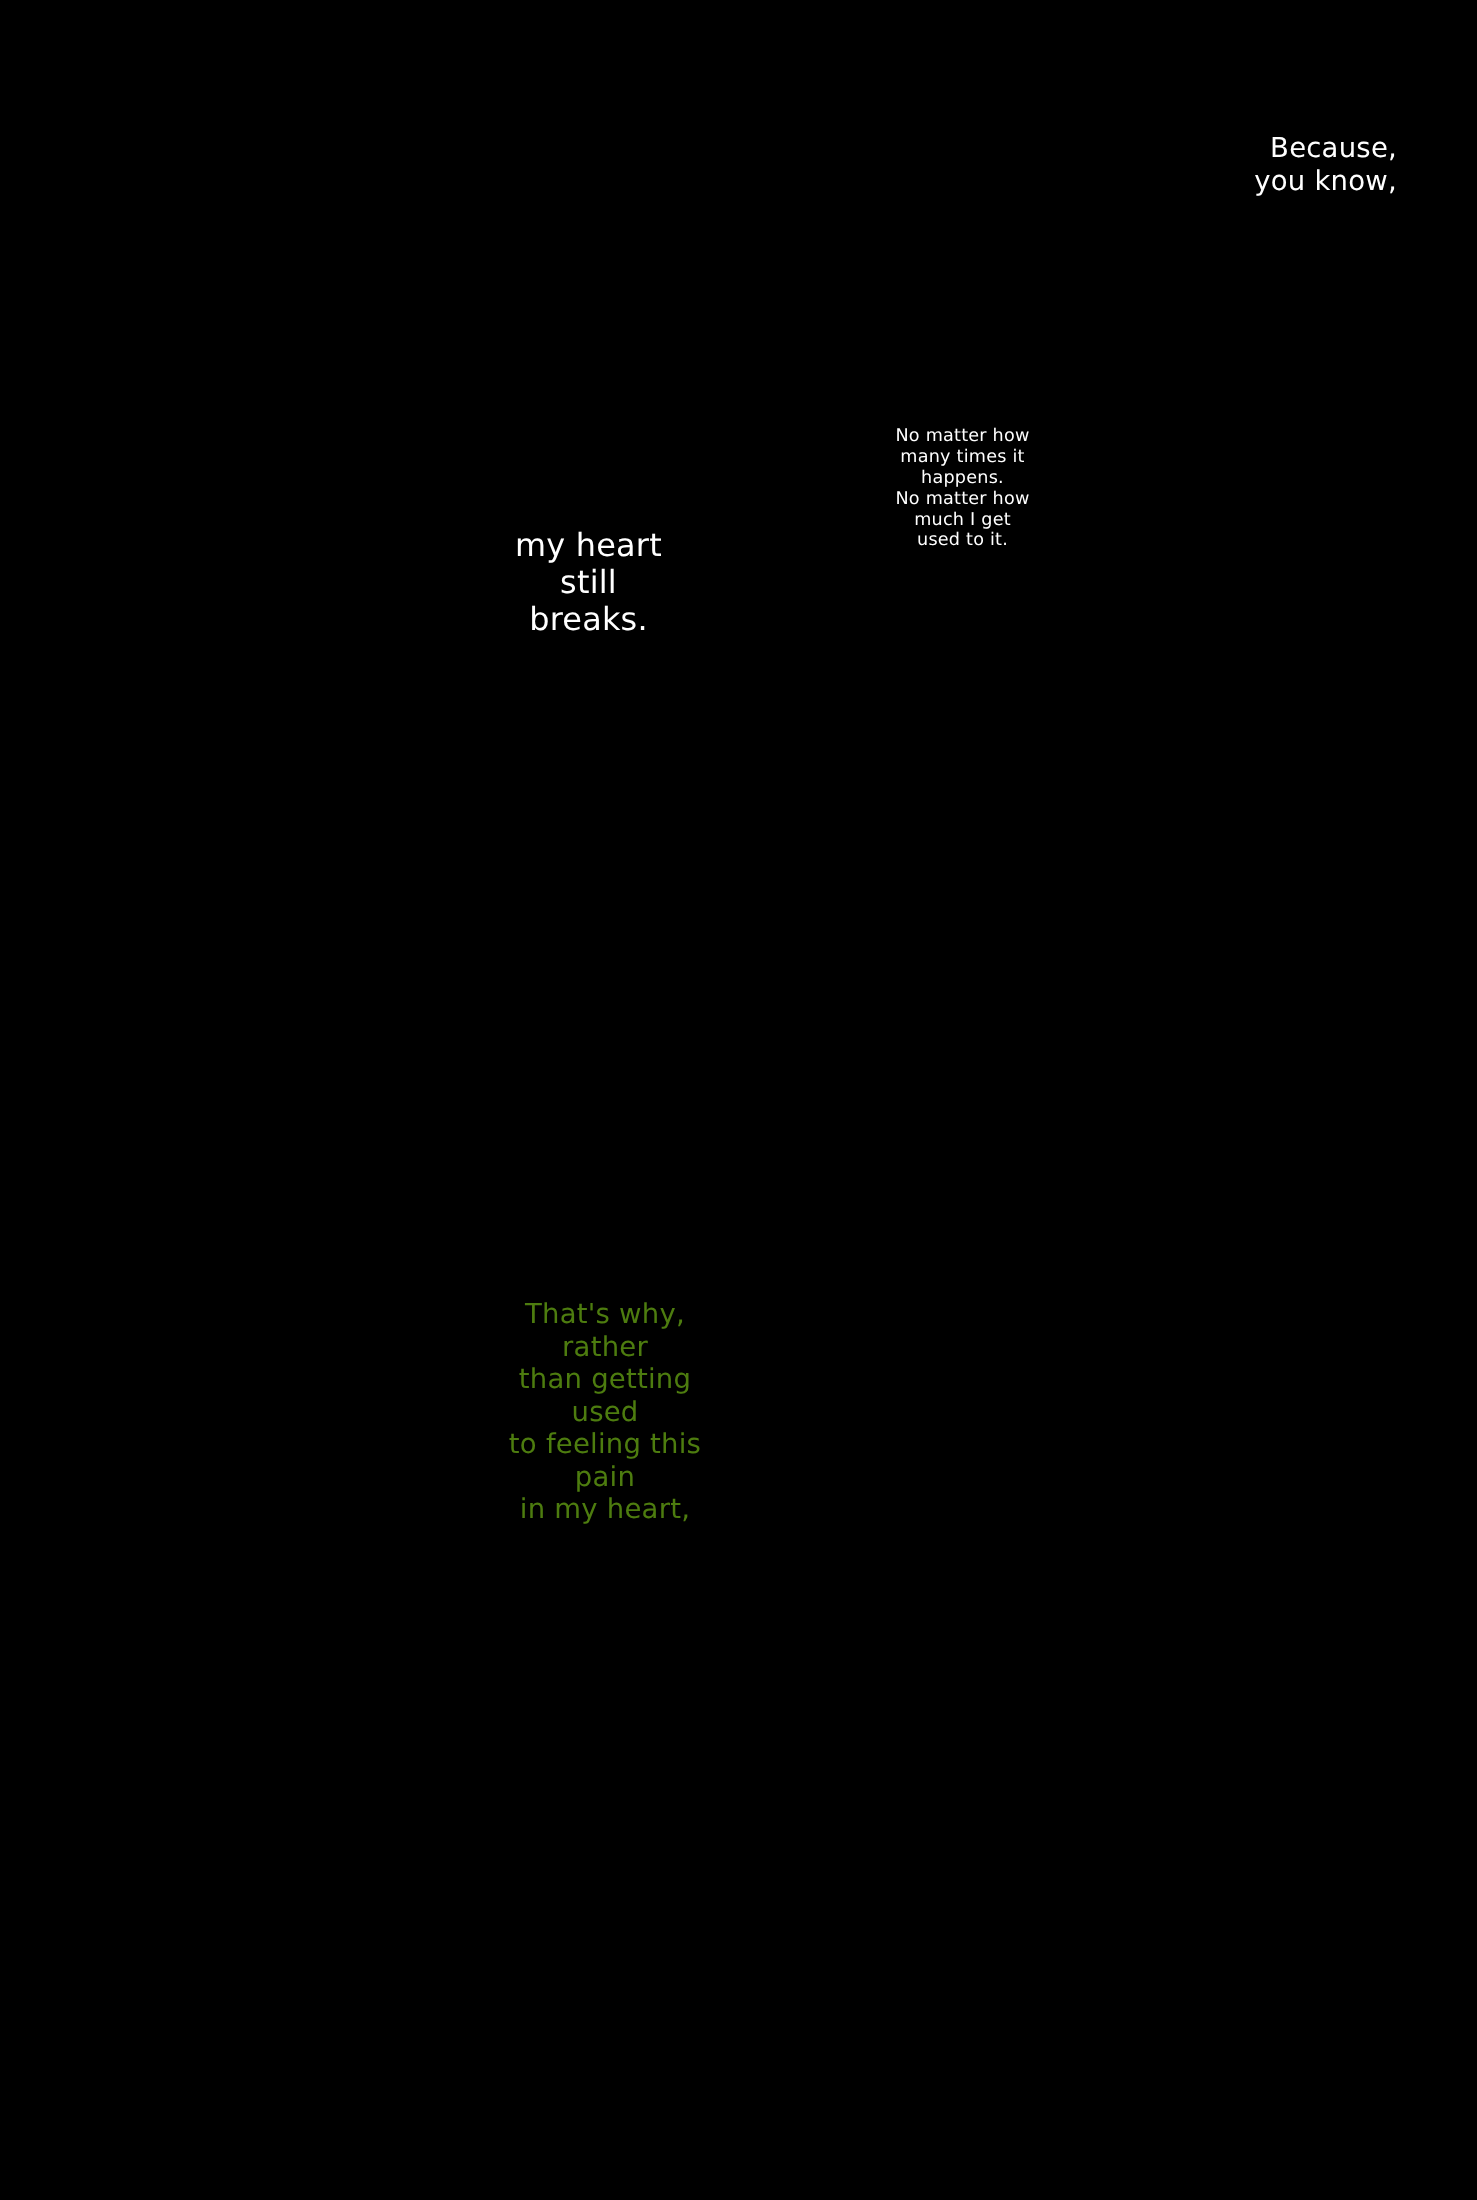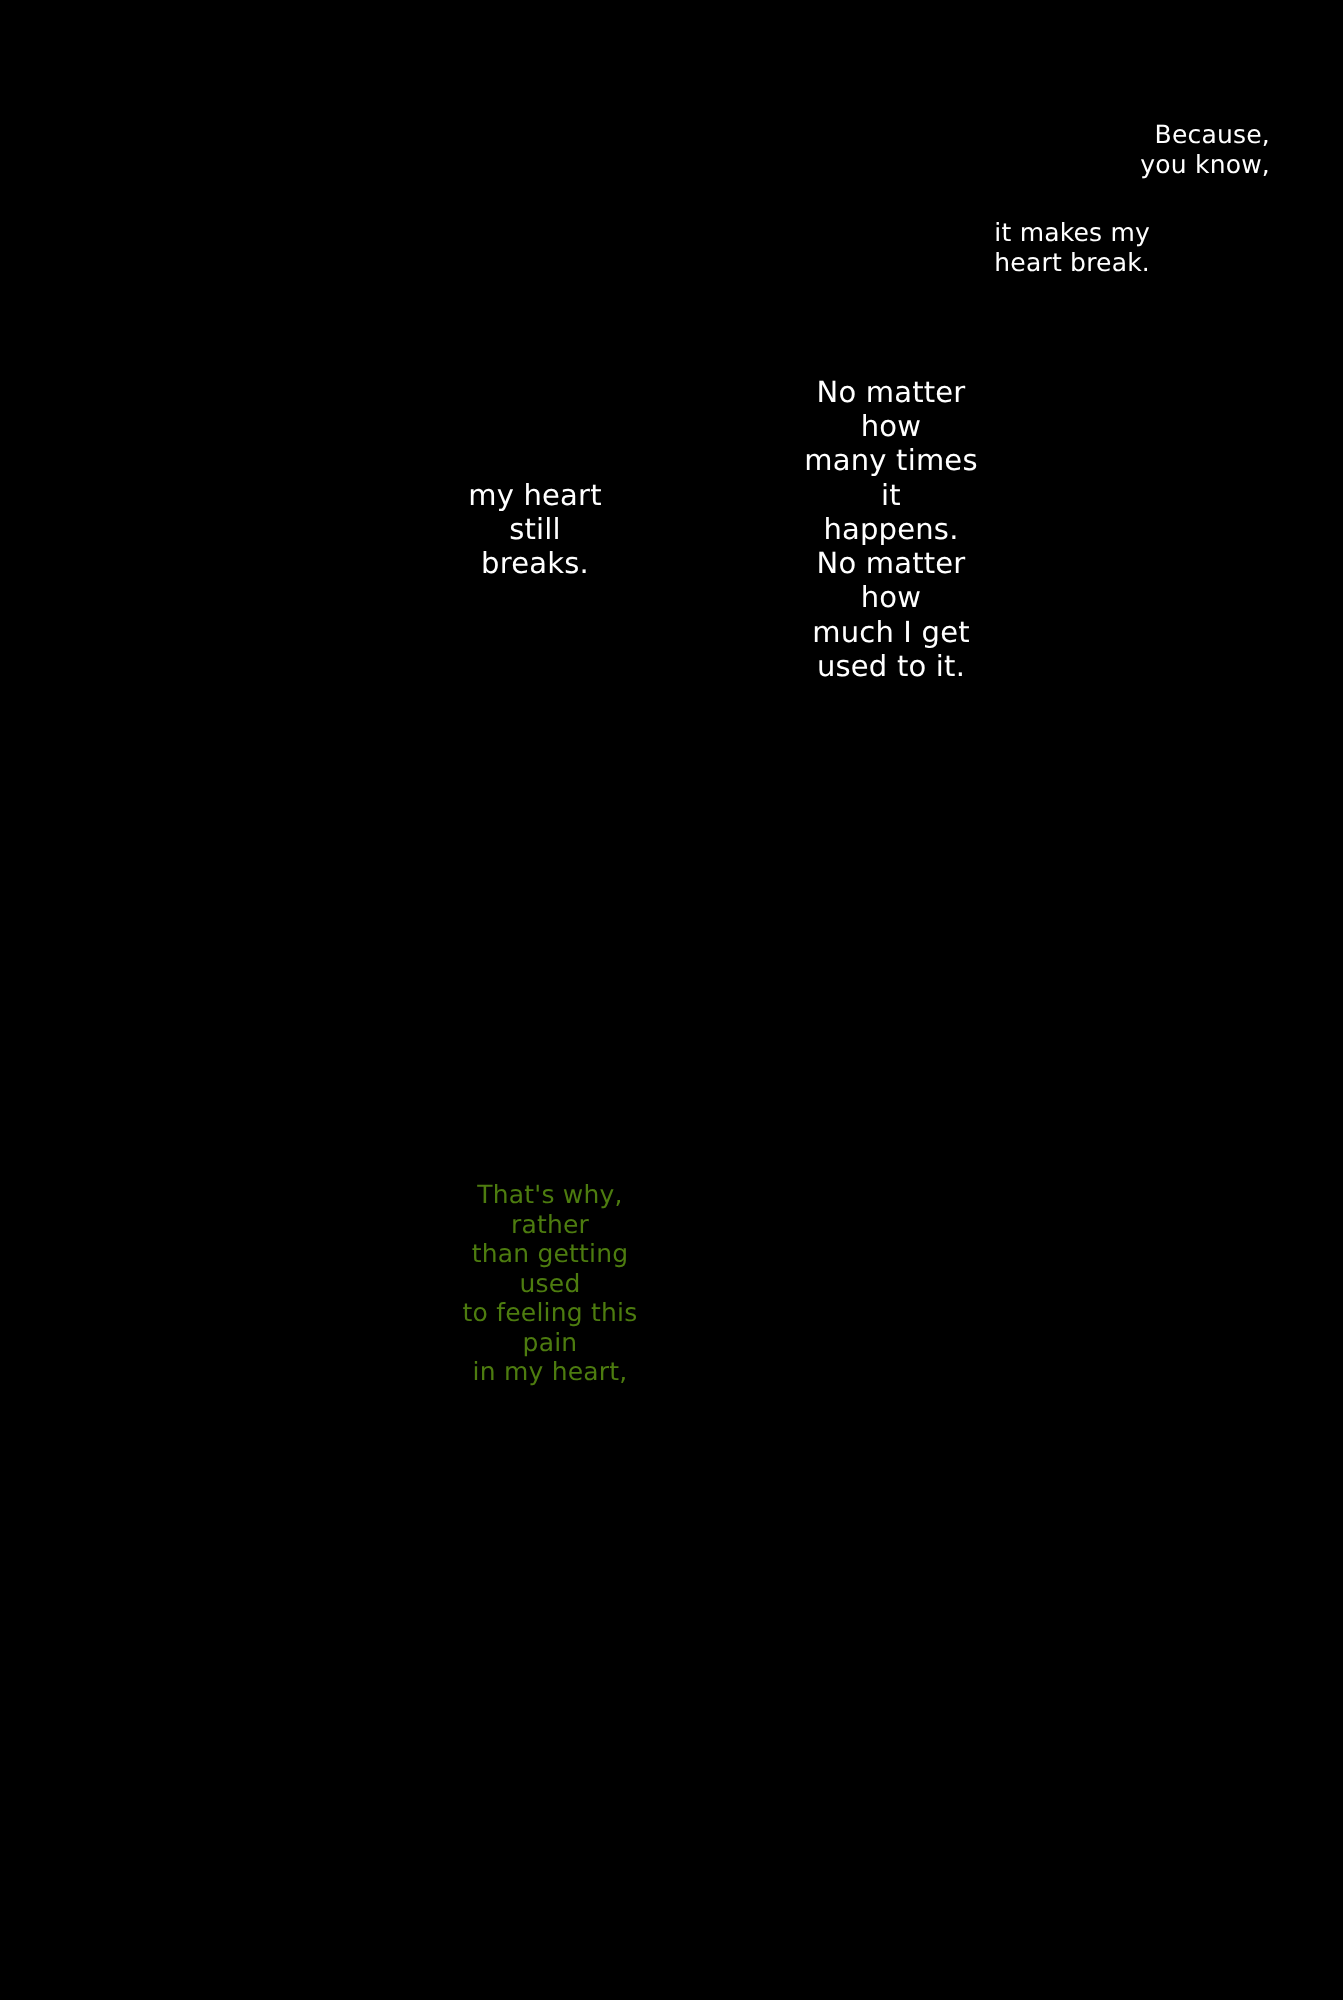--- a/index.html
+++ b/index.html
@@ -32,23 +32,21 @@
   }
   .align-right { text-align: right; }
   .align-center { text-align: center; }
 </style>
 </head>
 <body>
 
 <div id="page" style="background: rgb(0, 0, 0); width: 1343px; height: 2000px; padding-left: 36px;">
     <div class="caption align-right" style="left: 900px; top: 120px; width: 370px; font-size: 25px; color: rgb(255, 255, 255);">Because,
 you know,</div>
-    <div class="caption align-right" style="left: 780px; top: 218px; width: 370px; font-size: 25px; color: rgb(255, 255, 255);">it makes my
-heart break.</div>
-    <div class="caption align-center" style="left: 775px; top: 375px; width: 200px; font-size: 29px; color: rgb(255, 255, 255); margin-left: 16px;">No matter how
+    <div class="caption align-center" style="left: 775px; top: 387px; width: 200px; font-size: 16px; color: rgb(255, 255, 255);">No matter how
 many times it
 happens.
 No matter how
 much I get
 used to it.</div>
     <div class="caption align-center" style="left: 460px; top: 478px; width: 150px; font-size: 29px; color: rgb(255, 255, 255);">my heart
 still breaks.</div>
     <div class="caption align-center" style="left: 450px; top: 1180px; width: 200px; font-size: 25px; color: #4d7c0f;">That's why, rather
 than getting used
 to feeling this pain

